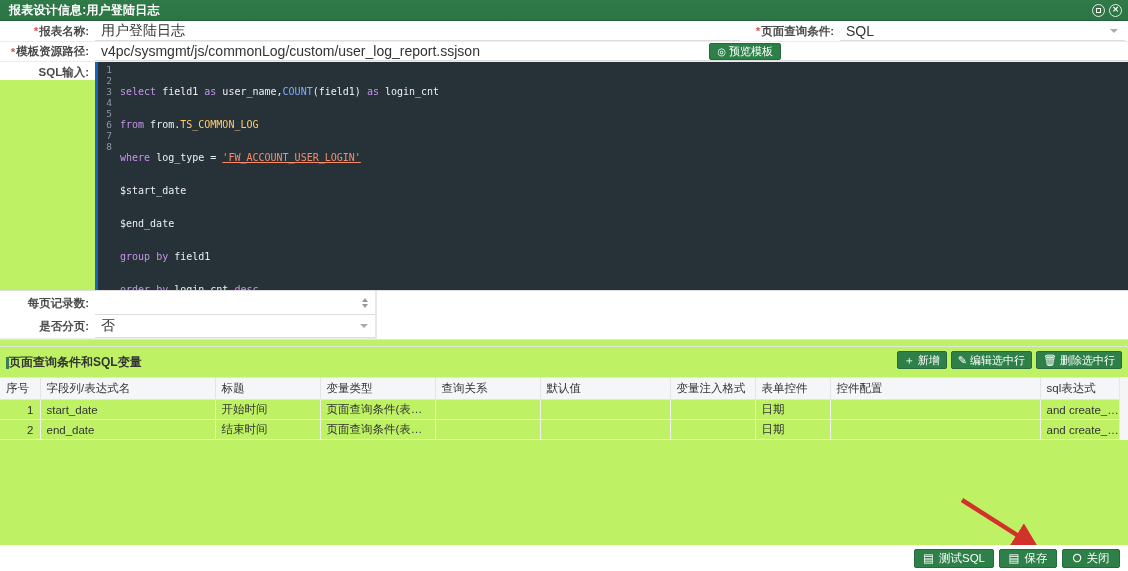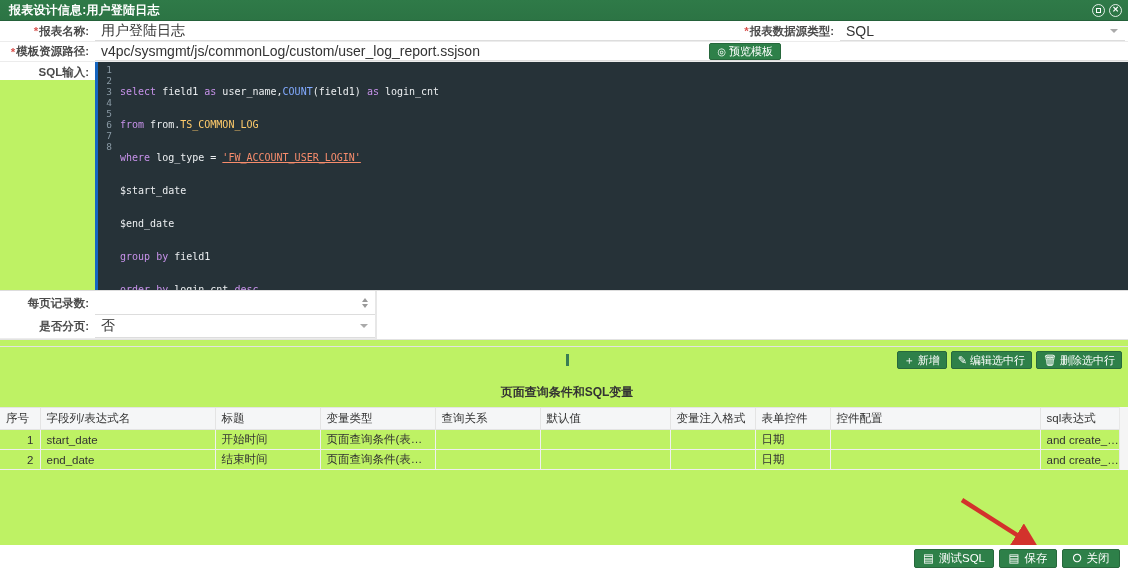--- a/index.html
+++ b/index.html
@@ -125,24 +125,23 @@
   .bot-left .frow { height: 24px; }
   .bot-left .lbl { width: 95px; }
   .bot-right { flex: 1; display: flex; border-left: 1px solid #e7e7e7;}
   .bot-right .lbl { width: 60px; align-items: flex-start; padding-top: 5px; justify-content: flex-end;}
   .memo { flex: 1; border-left: 1px solid #e7e7e7; background: #fff; }
   .memo-outer { width: 95px; border-right: 1px solid #e7e7e7; }
 
   
   .panel { margin-top: 6px; position: relative; border-top: 1px solid #e2e2e2; padding-top: 7px;}
   .panel-title {
-    display: flex; align-items: center; gap: 18px;
+    display: flex; align-items: center; gap: 0;
     padding-left: 6px; font-size: 12px; font-weight: bold; color: #333;
     margin-bottom: 6px;
-    flex-direction: column;
   }
   .panel-title .bar { width: 3px; height: 12px; background: #3a7d54; display: inline-block; }
   .grid-btns { position: absolute; right: 6px; top: 4px; display: flex; gap: 4px; }
   .gbtn {
     background: #2e8049; color: #fff; border: 1px solid #27683c; border-radius: 2px;
     height: 18px; padding: 0 6px; display: flex; align-items: center; gap: 3px;
     font-size: 11px; cursor: pointer; white-space: nowrap;
   }
 
   table.grid { width: 1128px; border-collapse: collapse; table-layout: fixed; }
@@ -209,21 +208,21 @@
           <span class="req">*</span>
             <span>报表名称:</span>
         </div>
         <div class="fld" style="width:645px;flex:none;">
           <span>用户登陆日志</span>
         </div>
       </div>
       <div class="half">
         <div class="lbl" style="width:100px;min-width:100px;">
           <span class="req">*</span>
-            <span>报表数据源类型:</span>
+            <span>页面查询条件:</span>
         </div>
         <div class="fld" style="width:285px;flex:none;">
           <span>SQL</span>
           <span class="caret"></span>
         </div>
         <div class="lbl" style="width:100px;min-width:100px;">
           
         </div>
 
       </div>

